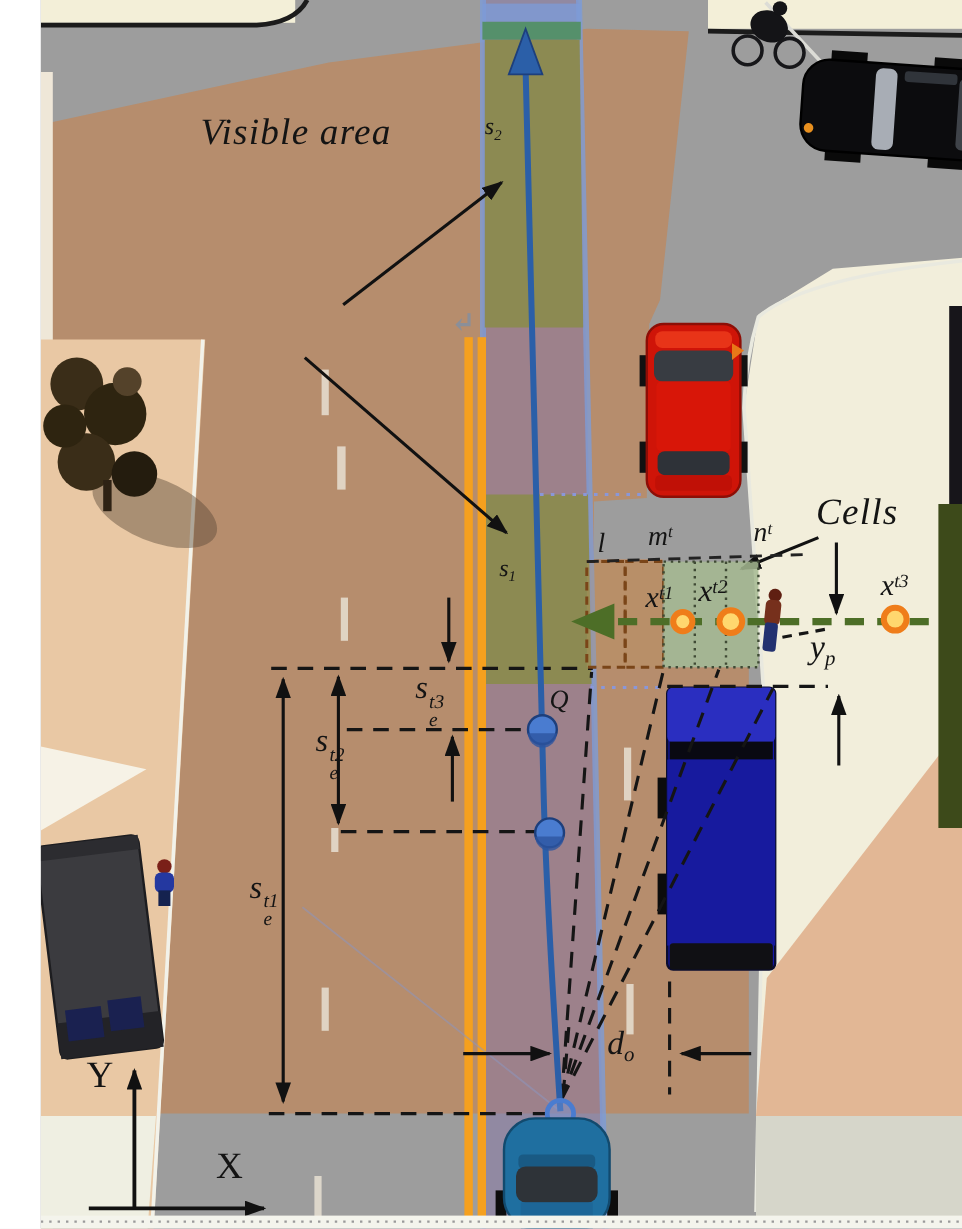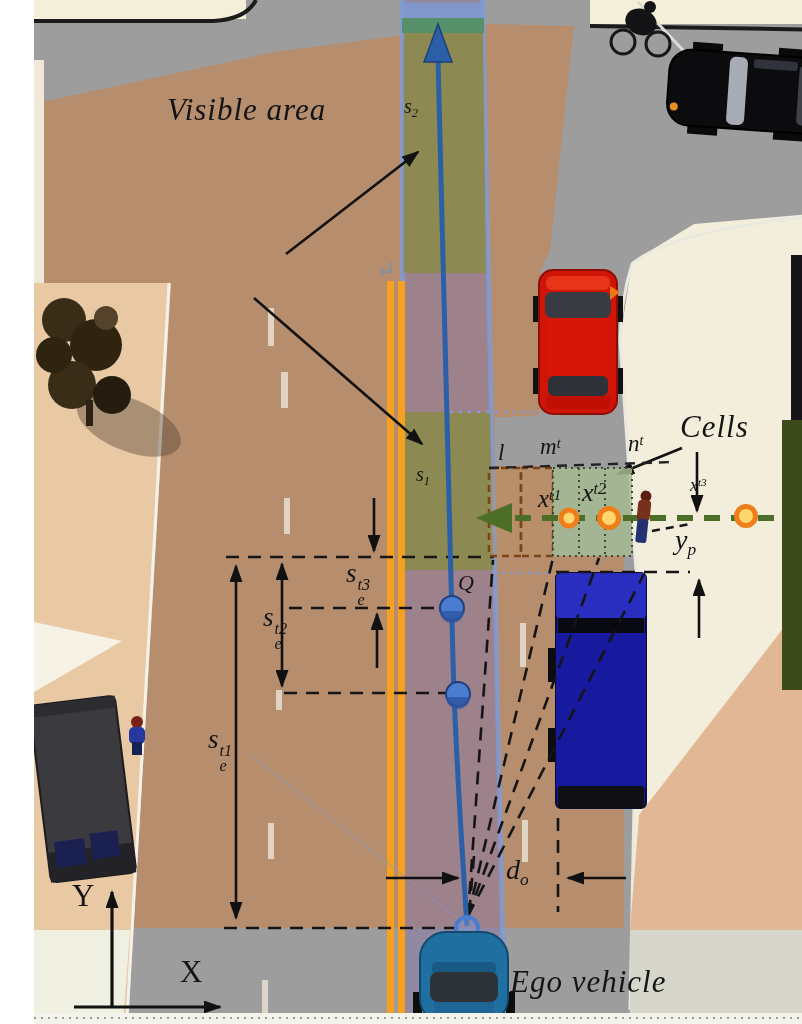--- a/index.html
+++ b/index.html
@@ -245,33 +245,32 @@
     <rect x="748" y="420" width="20" height="270" fill="#3d4a1a"></rect>
   </g>
 
   <rect x="0" y="1013" width="802" height="11" fill="#f4f4ec"></rect>
   <line x1="0" y1="1018" x2="802" y2="1018" stroke="#9a9a9a" stroke-width="2" stroke-dasharray="2,5"></line>
 </svg>
 
 <div class="lab big" style="left:133px;top:94px">Visible area</div>
 <div class="lab ret" style="left:342px;top:258px">↵</div>
 <div class="lab big" style="left:646px;top:411px">Cells</div>
-<div class="lab big" style="left:476px;top:966px">Ego vehicle</div>
 
 <div class="lab math" style="left:370px;top:96px"><span>s</span><sub>2</sub></div>
 <div class="lab math" style="left:382px;top:464px"><span>s</span><sub>1</sub></div>
 <div class="lab" style="left:424px;top:572px;font-size:22px">Q</div>
 
 <div class="lab" style="left:464px;top:441px;font-size:23px">l</div>
 <div class="lab" style="left:506px;top:435px;font-size:23px"><span>m</span><sup>t</sup></div>
 <div class="lab" style="left:594px;top:432px;font-size:23px"><span>n</span><sup>t</sup></div>
 
 <div class="lab" style="left:504px;top:486px;font-size:25px"><span>x</span><sup>t1</sup></div>
 <div class="lab" style="left:548px;top:480px;font-size:26px"><span>x</span><sup>t2</sup></div>
-<div class="lab" style="left:656px;top:476px;font-size:18px"><span>x</span><sup>t3</sup></div>
+<div class="lab" style="left:700px;top:476px;font-size:25px"><span>x</span><sup>t3</sup></div>
 
 <div class="lab" style="left:641px;top:526px;font-size:28px"><span>y</span><sub>p</sub></div>
 <div class="lab" style="left:472px;top:856px;font-size:28px"><span>d</span><sub>o</sub></div>
 
 <div class="lab" style="left:174px;top:726px;font-size:27px"><span>s</span><span class="stk">
         <span class="sp">t1</span>
         <span class="sb">e</span>
       </span></div>
 <div class="lab" style="left:229px;top:604px;font-size:27px"><span>s</span><span class="stk">
         <span class="sp">t2</span>

